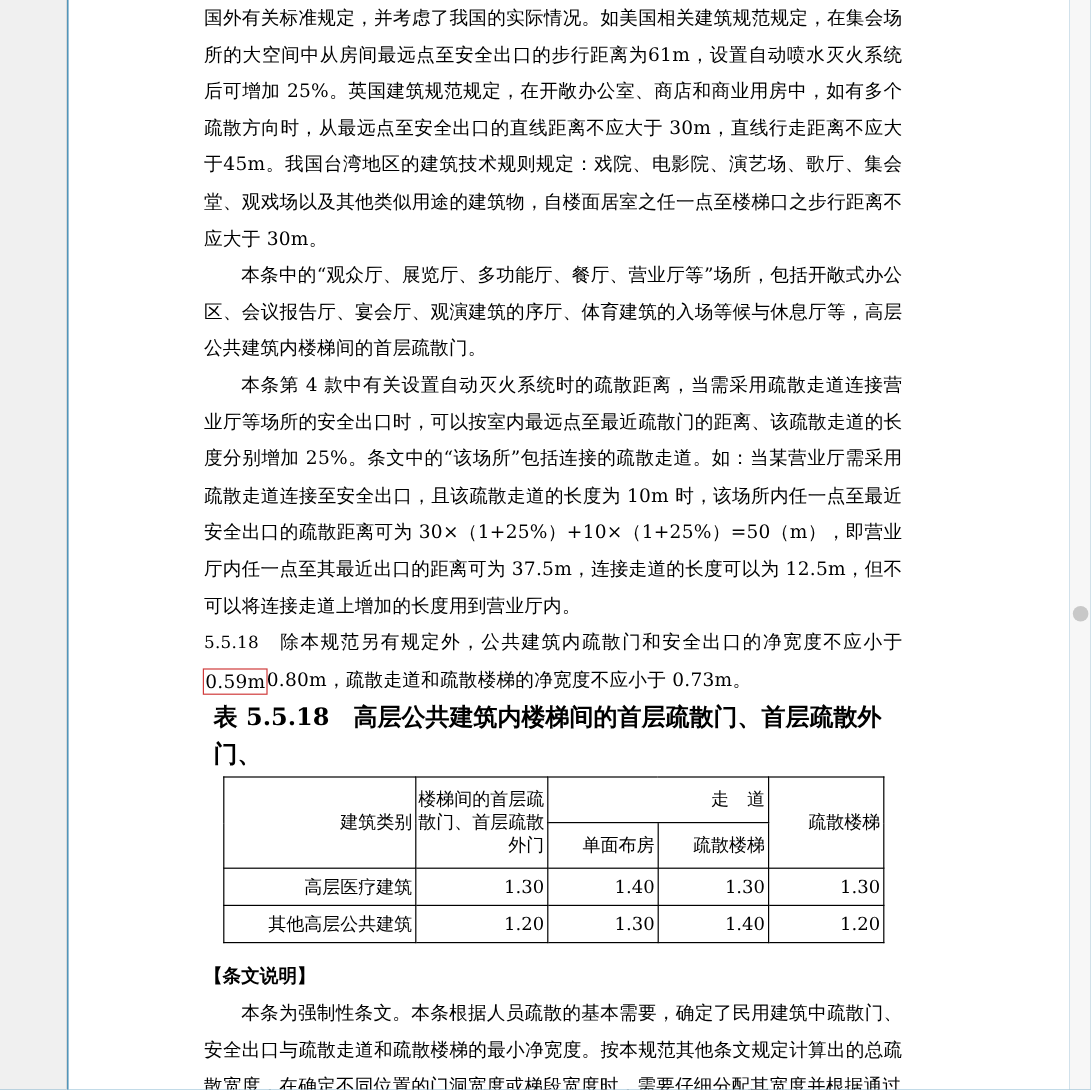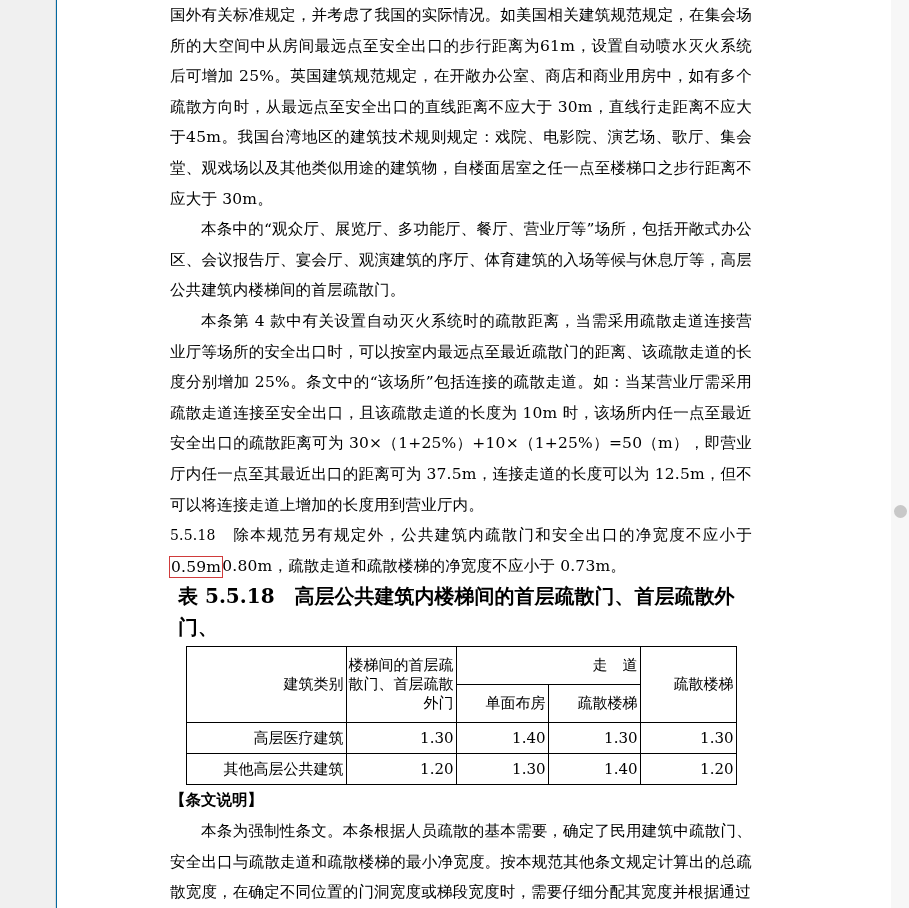--- a/index.html
+++ b/index.html
@@ -110,21 +110,21 @@
     font-weight: normal;
     text-align: right;
     vertical-align: middle;
     padding: 2px 2px;
     font-family: "DejaVu Serif", "Liberation Serif", serif;
   }
   .row-head td { height: 33px; }
   .cell-tall { height: 74px; }
   .data-row td { height: 26px; }
   .note-head {
-    margin: 0 0 0 0;
+    margin: 12px 0 0 0;
     font-size: 15.5px;
     line-height: 30.6px;
     font-weight: bold;
   }
 </style>
 </head>
 <body>
 
 <div class="page">
 

